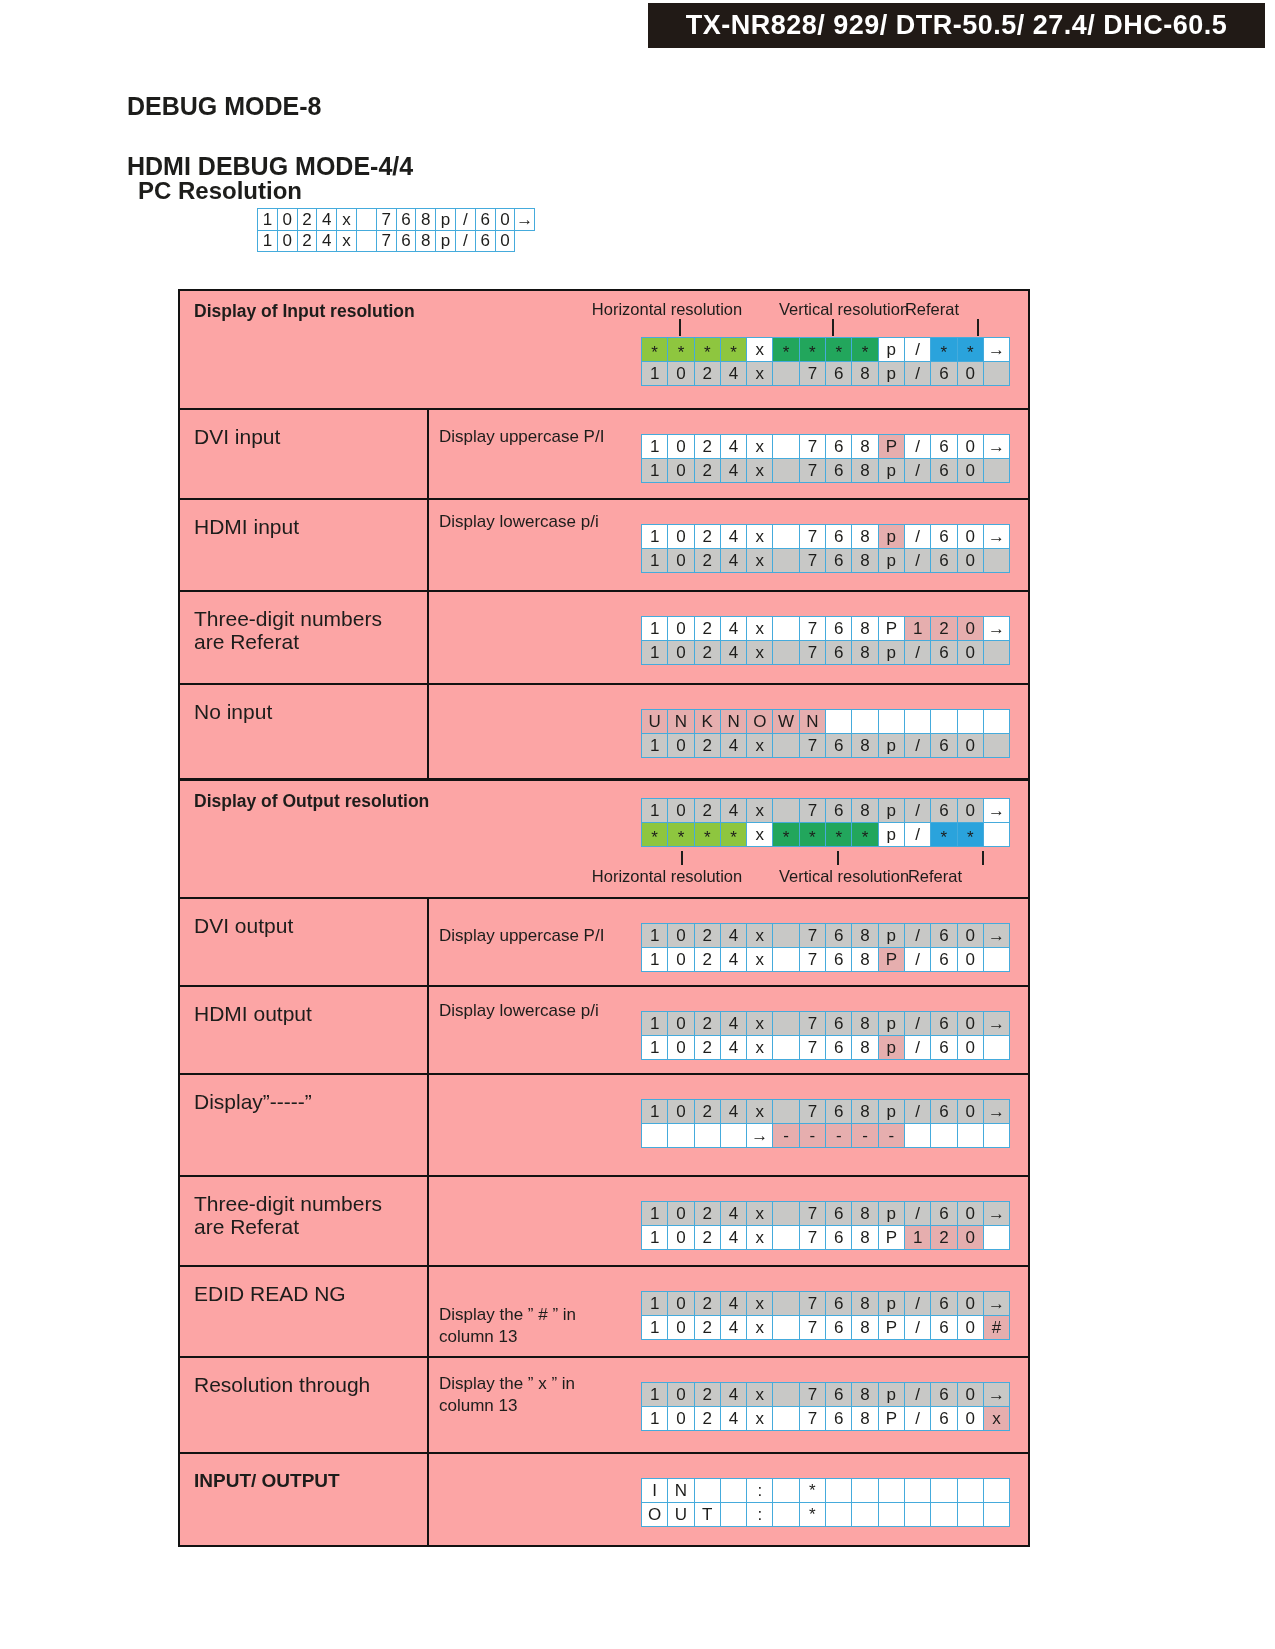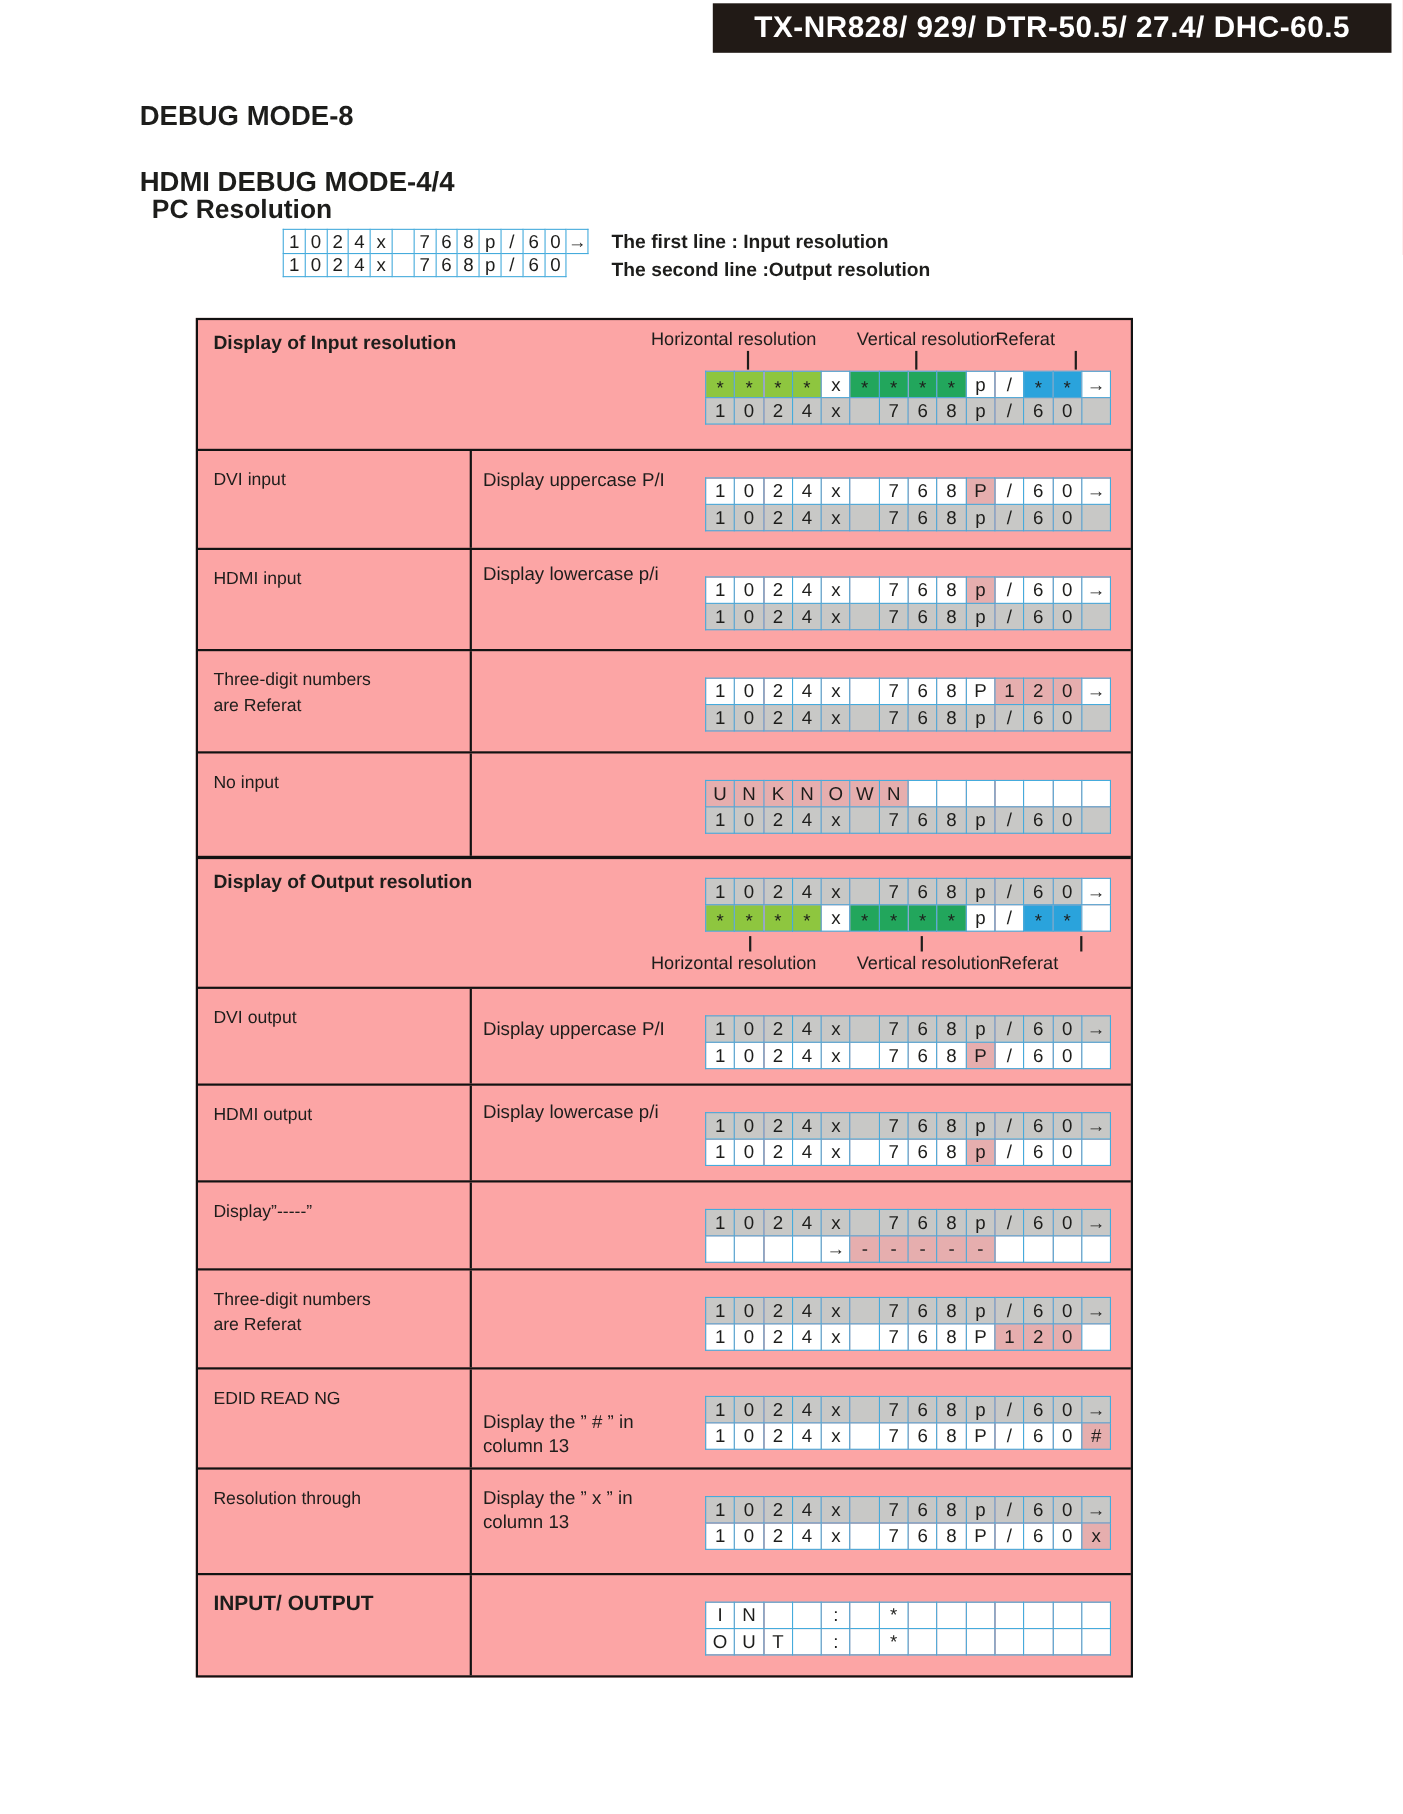--- a/index.html
+++ b/index.html
@@ -25,24 +25,24 @@
   .c-w{background:#ffffff}.c-g{background:#c8c8c6}.c-p{background:#e6aeae}
   .c-lg{background:#8ec63f}.c-dg{background:#22a65c}.c-b{background:#2aa3dc}
   .ast{font-size:21px;}
   .ast span{display:inline-block;transform:translateY(3px);}
   
   .mtable{position:absolute;left:178px;top:289px;width:852px;border:2.5px solid #121212;
           box-sizing:border-box;background:#fca5a5;}
   .trow{position:relative;border-top:2.5px solid #121212;box-sizing:border-box;}
   .trow:first-child{border-top:none;}
   .r0{height:117px}.r1{height:90px}.r2{height:92px}.r3{height:93px}.r4{height:95px}
-  .r5{height:119px;border-top-width:3px}.r6{height:88px}.r7{height:88px}.r8{height:80px}
+  .r5{height:119px;border-top-width:3px}.r6{height:88px}.r7{height:88px}.r8{height:102px}
   .r9{height:90px}.r10{height:91px}.r11{height:96px}.r12{height:93px}
   .vdiv{position:absolute;left:247px;top:0;bottom:0;width:2px;background:#121212;}
-  .rlabel{position:absolute;left:14px;top:15px;font-size:16px;white-space:pre-line;line-height:23px;}
+  .rlabel{position:absolute;left:14px;top:15px;font-size:21px;white-space:pre-line;line-height:23px;}
   .rlabel.bold{font-weight:bold;font-size:19px;}
   .sec-title{position:absolute;left:14px;top:10px;font-size:17.5px;font-weight:bold;}
   .note{position:absolute;left:259px;top:14px;font-size:17px;white-space:pre-line;line-height:22px;}
   .nt1{top:16px}.nt2{top:11px}.nt6{top:26px}.nt7{top:13px}.nt10{top:37px}.nt11{top:15px}
   .grid-pos{position:absolute;left:461px;top:24px;}
   .r0 .grid-pos{top:46px}
   .r5 .grid-pos{top:17px}
   .glabel{position:absolute;transform:translateX(-50%);font-size:16.5px;white-space:nowrap;}
   .gtick{position:absolute;width:1.6px;background:#1d1d1b;}
   .r0 .glabel{top:9px}
@@ -97,24 +97,20 @@
             <td class="cell c-w">6</td>
             <td class="cell c-w">8</td>
             <td class="cell c-w">p</td>
             <td class="cell c-w">/</td>
             <td class="cell c-w">6</td>
             <td class="cell c-w">0</td>
           </tr>
         </tbody>
       </table>
     </div>
-  <div class="legend-text">
-    <div>The first line : Input resolution</div>
-    <div>The second line :Output resolution</div>
-  </div>
 
   <div class="mtable" id="main-table">
       <div class="trow r0 srow mrow">
         <div class="sec-title">Display of Input resolution</div>
         <div class="glabel gl0">Horizontal resolution</div>
         <div class="gtick gt0"></div>
         <div class="glabel gl1">Vertical resolution</div>
         <div class="gtick gt1"></div>
         <div class="glabel gl2">Referat</div>
         <div class="gtick gt2"></div>

